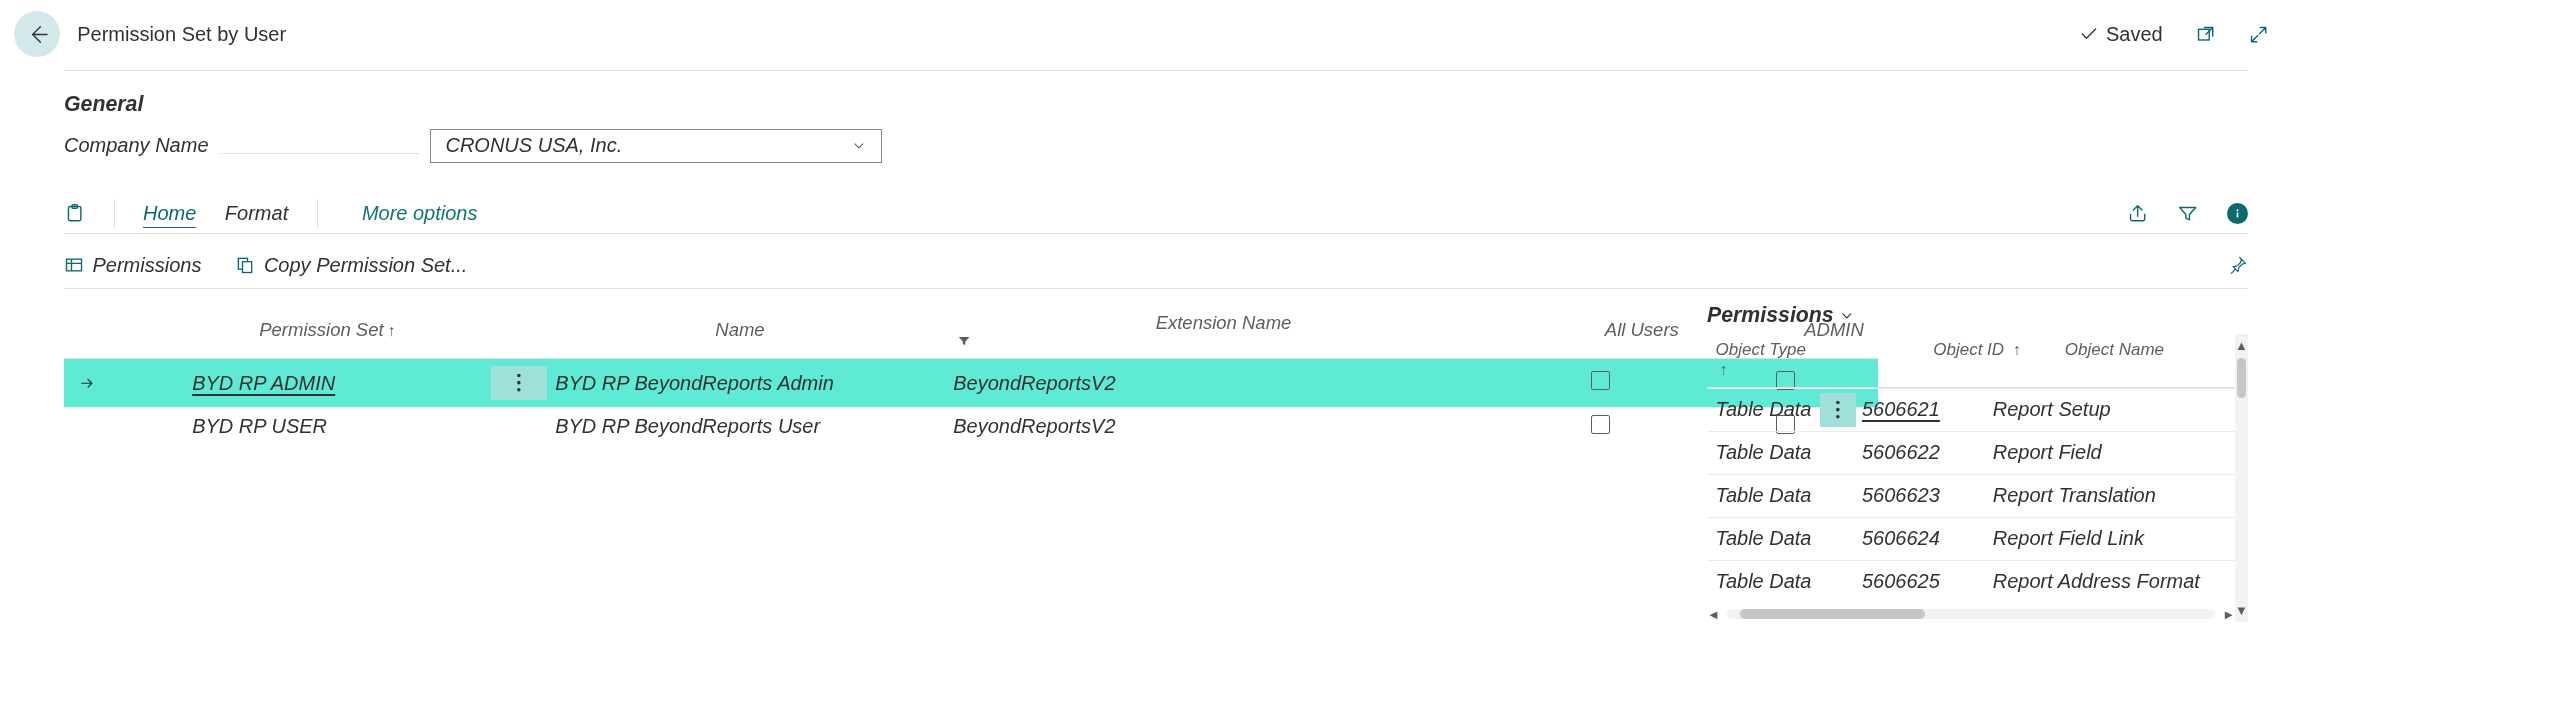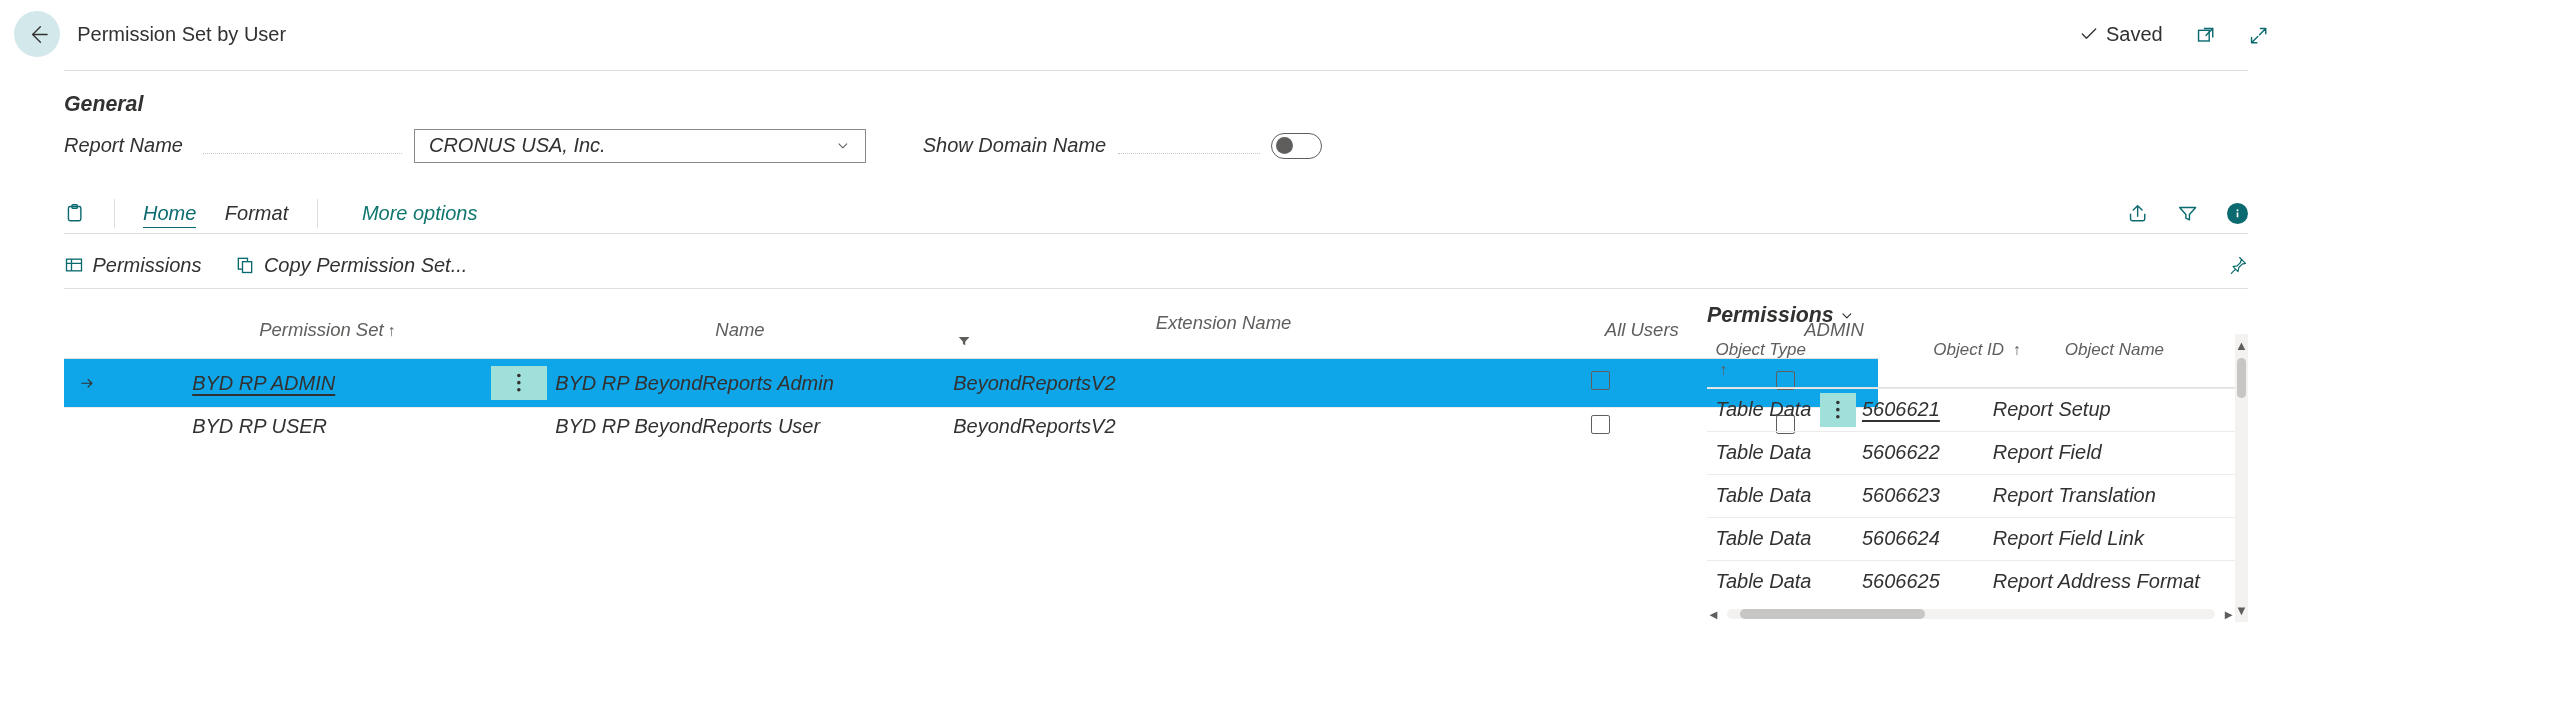--- a/index.html
+++ b/index.html
@@ -20,21 +20,21 @@
     gap: 17px;
   }
   .back-circle {
     width: 46px; height: 46px; border-radius: 50%;
     background: #d3e8ea;
     display: flex; align-items: center; justify-content: center;
     cursor: pointer;
   }
   .hdr-title { font-size: 20px; color: #323130; }
   .hdr-spacer { flex: 1; }
-  .hdr-right { display: flex; align-items: flex-end; gap: 32px; padding-right: 14.2px; }
+  .hdr-right { display: flex; align-items: center; gap: 32px; padding-right: 14.2px; }
   .saved-group { display: flex; align-items: center; gap: 7.1px; color: #323130; font-size: 20px; }
   .icon-btn { cursor: pointer; display: inline-flex; align-items: center; justify-content: center; }
 
   .hr-top {
     margin: 7.1px 64px 0 64px;
     border: none; border-top: 0.7px solid #e1dfdd;
   }
 
   
   .content { padding: 0 64px; font-style: italic; }
@@ -97,21 +97,21 @@
   table.main th {
     text-align: center; font-weight: 400; font-size: 18.5px; color: #605e5c;
     padding: 8.5px 14.2px 10px 14.2px; border-bottom: 0.7px solid #e1dfdd;
   }
   table.main th.r { text-align: right; }
   table.main td {
     padding: 7.1px 14.2px; font-size: 20px;
     border-top: 0.7px solid #edebe9;
     height: 38px; vertical-align: middle;
   }
-  table.main tr.sel td { background: #0ea5e9; }
+  table.main tr.sel td { background: #5eead4; }
   .arrow-cell { width: 50px; text-align: center; }
   .kebab-cell { width: 64px; text-align: center; }
   .kebab-box {
     width: 56px; height: 34px; background: #9fe0da;
     display: inline-flex; align-items: center; justify-content: center;
     cursor: pointer;
   }
   .u { text-decoration: underline; text-underline-offset: 3.6px; cursor: pointer; }
   .chk-cell { text-align: center; }
   .chk {
@@ -186,34 +186,27 @@
     </div>
   </div>
 
   <hr class="hr-top">
 
   <div class="content">
 
     <div class="section-title">General</div>
     <div class="general-row">
       <div class="general-field">
-        <span class="field-label">Report Name</span>
+        <span class="field-label">Company Name</span>
         <span class="dots"></span>
         <div class="company-select">
           <span>CRONUS USA, Inc.</span>
           <svg width="15.7" height="15.7" viewBox="0 0 24 24">
               <path d="M6 9l6 6 6-6" stroke="#605e5c" stroke-width="1.6" fill="none" stroke-linecap="round" stroke-linejoin="round"></path>
             </svg>
-        </div>
-      </div>
-      <div class="general-field">
-        <span class="field-label">Show Domain Name</span>
-        <span class="dots short"></span>
-        <div class="toggle">
-          <div class="toggle-knob"></div>
         </div>
       </div>
     </div>
 
     <div class="actionbar">
       <div class="icon-btn">
         <svg width="21.3" height="21.3" viewBox="0 0 24 24">
             <rect x="5" y="4" width="14" height="16" rx="2" stroke="#0b6a6f" stroke-width="1.6" fill="none"></rect>
             <rect x="9" y="2" width="6" height="4" rx="1" stroke="#0b6a6f" stroke-width="1.6" fill="none"></rect>
           </svg>

